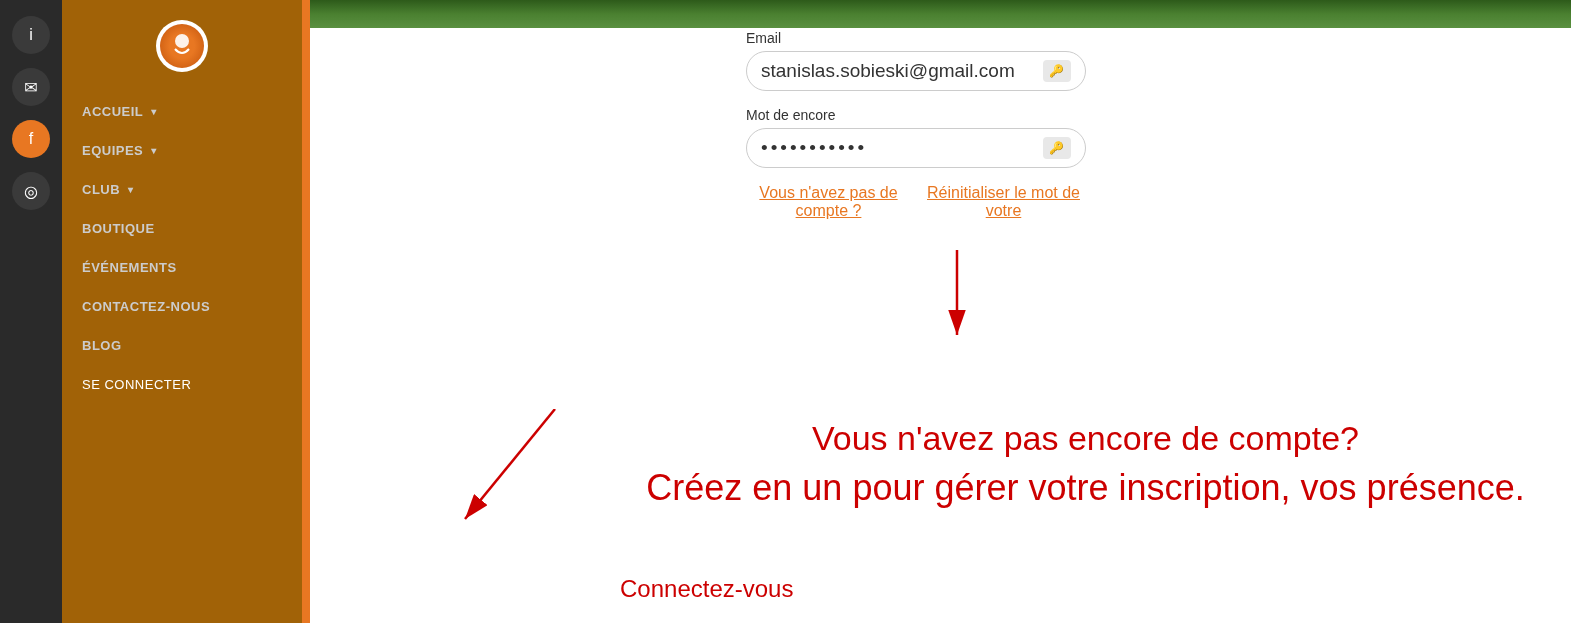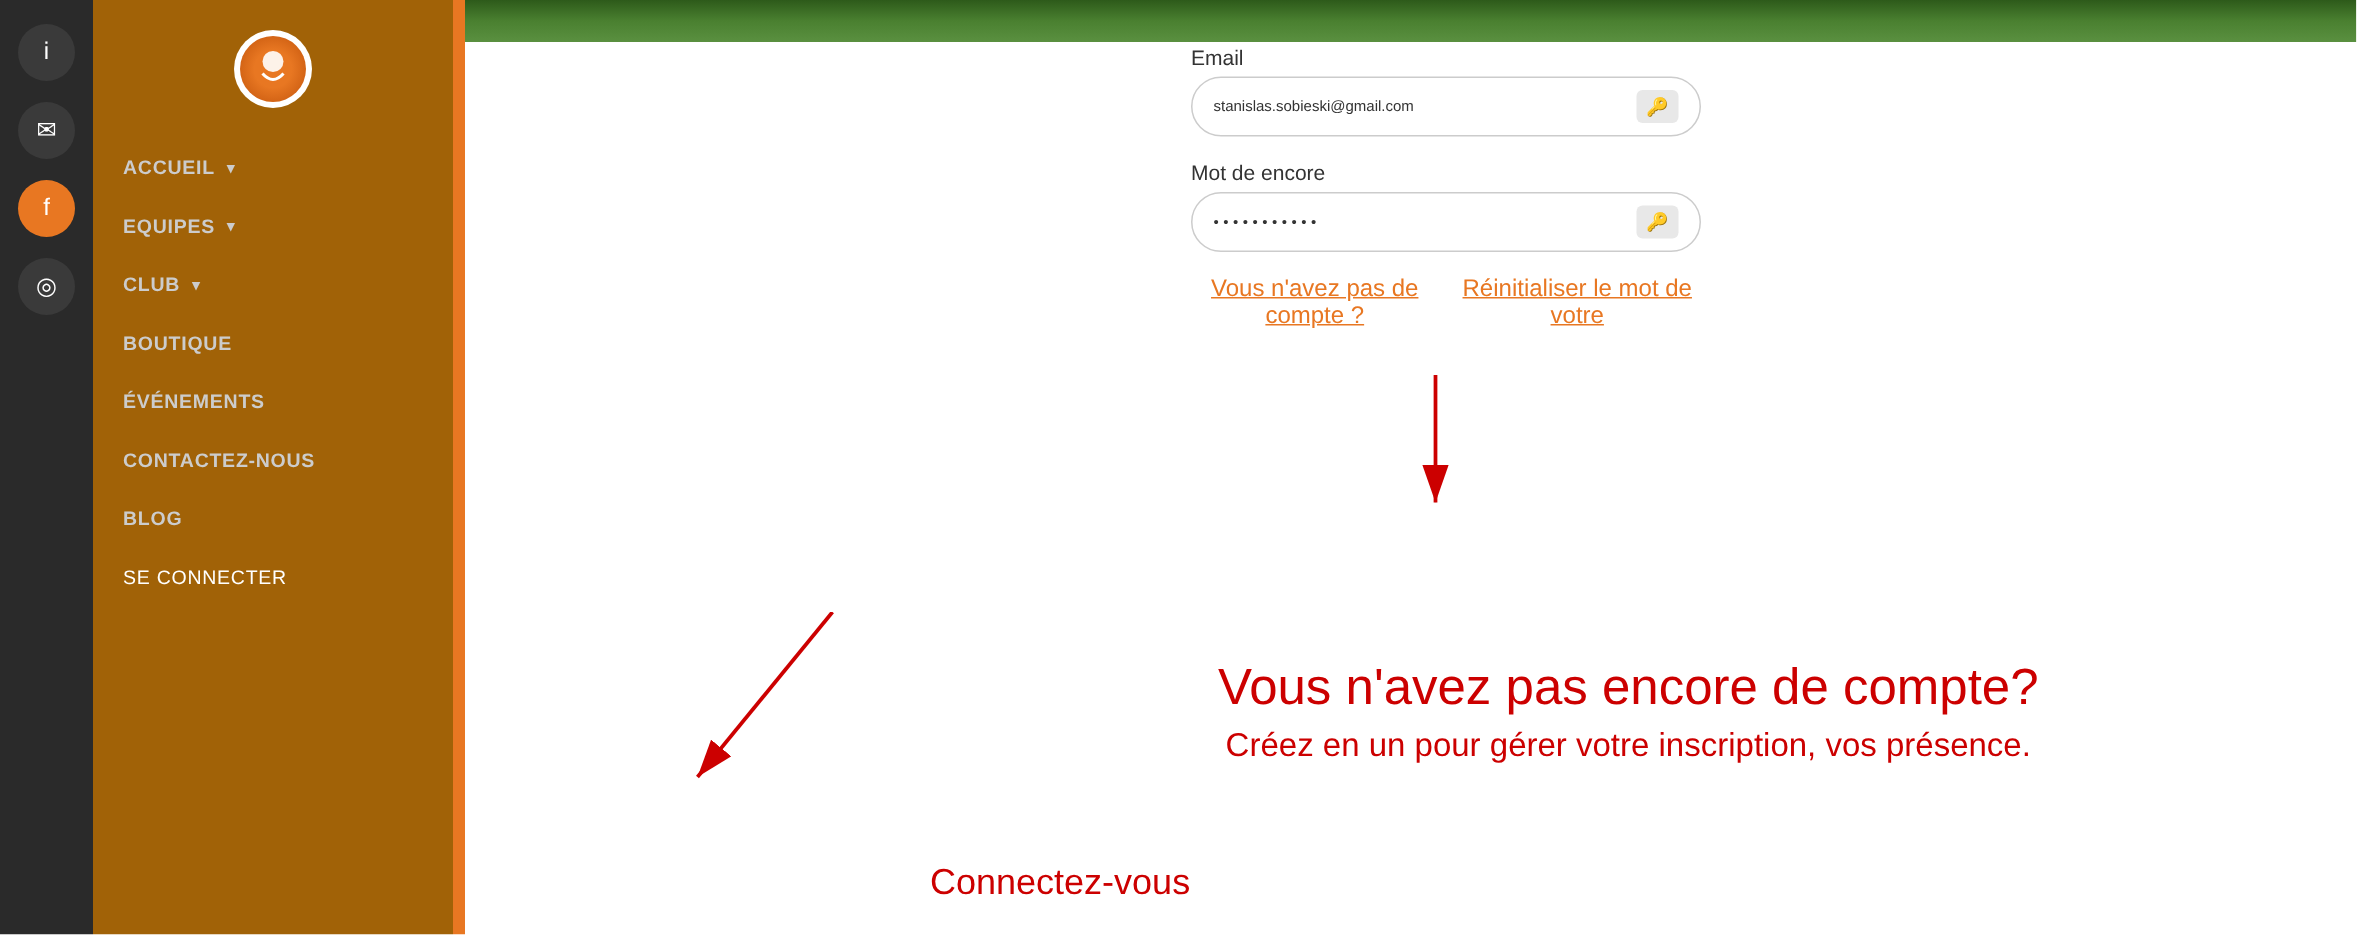--- a/index.html
+++ b/index.html
@@ -126,21 +126,21 @@
       display: flex;
       align-items: center;
       background: #fff;
       margin-bottom: 16px;
     }
 
     .form-input {
       flex: 1;
       border: none;
       outline: none;
-      font-size: 10px;
+      font-size: 19px;
       color: #333;
       background: transparent;
     }
 
     .input-icon {
       width: 28px;
       height: 22px;
       background: #e8e8e8;
       border-radius: 4px;
       display: flex;
@@ -241,21 +241,21 @@
 </div>
 
 <div class="orange-accent"></div>
 
 <div class="main-content">
 
   <div style="position:absolute;top:0;left:0;right:0;height:28px;background:linear-gradient(to bottom,#2d5a1a,#4a8030,#5a9040);z-index:1;"></div>
 
   <div style="position:absolute;top:28px;left:0;right:0;bottom:0;background:#fff;z-index:1;"></div>
 
-  <div class="login-area" style="top:30px;left:484px;">
+  <div class="login-area" style="top:30px;left:436px;">
 
     <div class="form-label">Email</div>
     <div class="form-input-wrapper">
       <input type="text" class="form-input" value="stanislas.sobieski@gmail.com" style="">
       <div class="input-icon">
         <span style="font-size:12px;">🔑</span>
       </div>
     </div>
 
     <div class="form-label">Mot de encore</div>
@@ -290,20 +290,20 @@
         <marker id="arrowhead-sidebar" markerWidth="10" markerHeight="7" refX="10" refY="3.5" orient="auto">
           <polygon points="0 0, 10 3.5, 0 7" fill="#cc0000"></polygon>
         </marker>
       </defs>
       <line x1="100" y1="0" x2="10" y2="110" stroke="#cc0000" stroke-width="2.5" marker-end="url(#arrowhead-sidebar)"></line>
     </svg>
   </div>
 
   <div style="position:absolute;bottom:110px;left:300px;right:10px;z-index:5;text-align:center;">
     <div style="color:#cc0000;font-size:34px;font-weight:400;line-height:1.4;">Vous n'avez pas encore de compte?</div>
-    <div style="color:#cc0000;font-size:22px;font-weight:400;line-height:1.4;">Créez en un pour gérer votre inscription, vos présence.</div>
+    <div style="color:#cc0000;font-size:36px;font-weight:400;line-height:1.4;">Créez en un pour gérer votre inscription, vos présence.</div>
   </div>
 
   <div style="position:absolute;bottom:20px;left:310px;z-index:5;">
     <span style="color:#cc0000;font-size:24px;font-weight:400;">Connectez-vous</span>
   </div>
 
 </div>
 
 </body></html>

